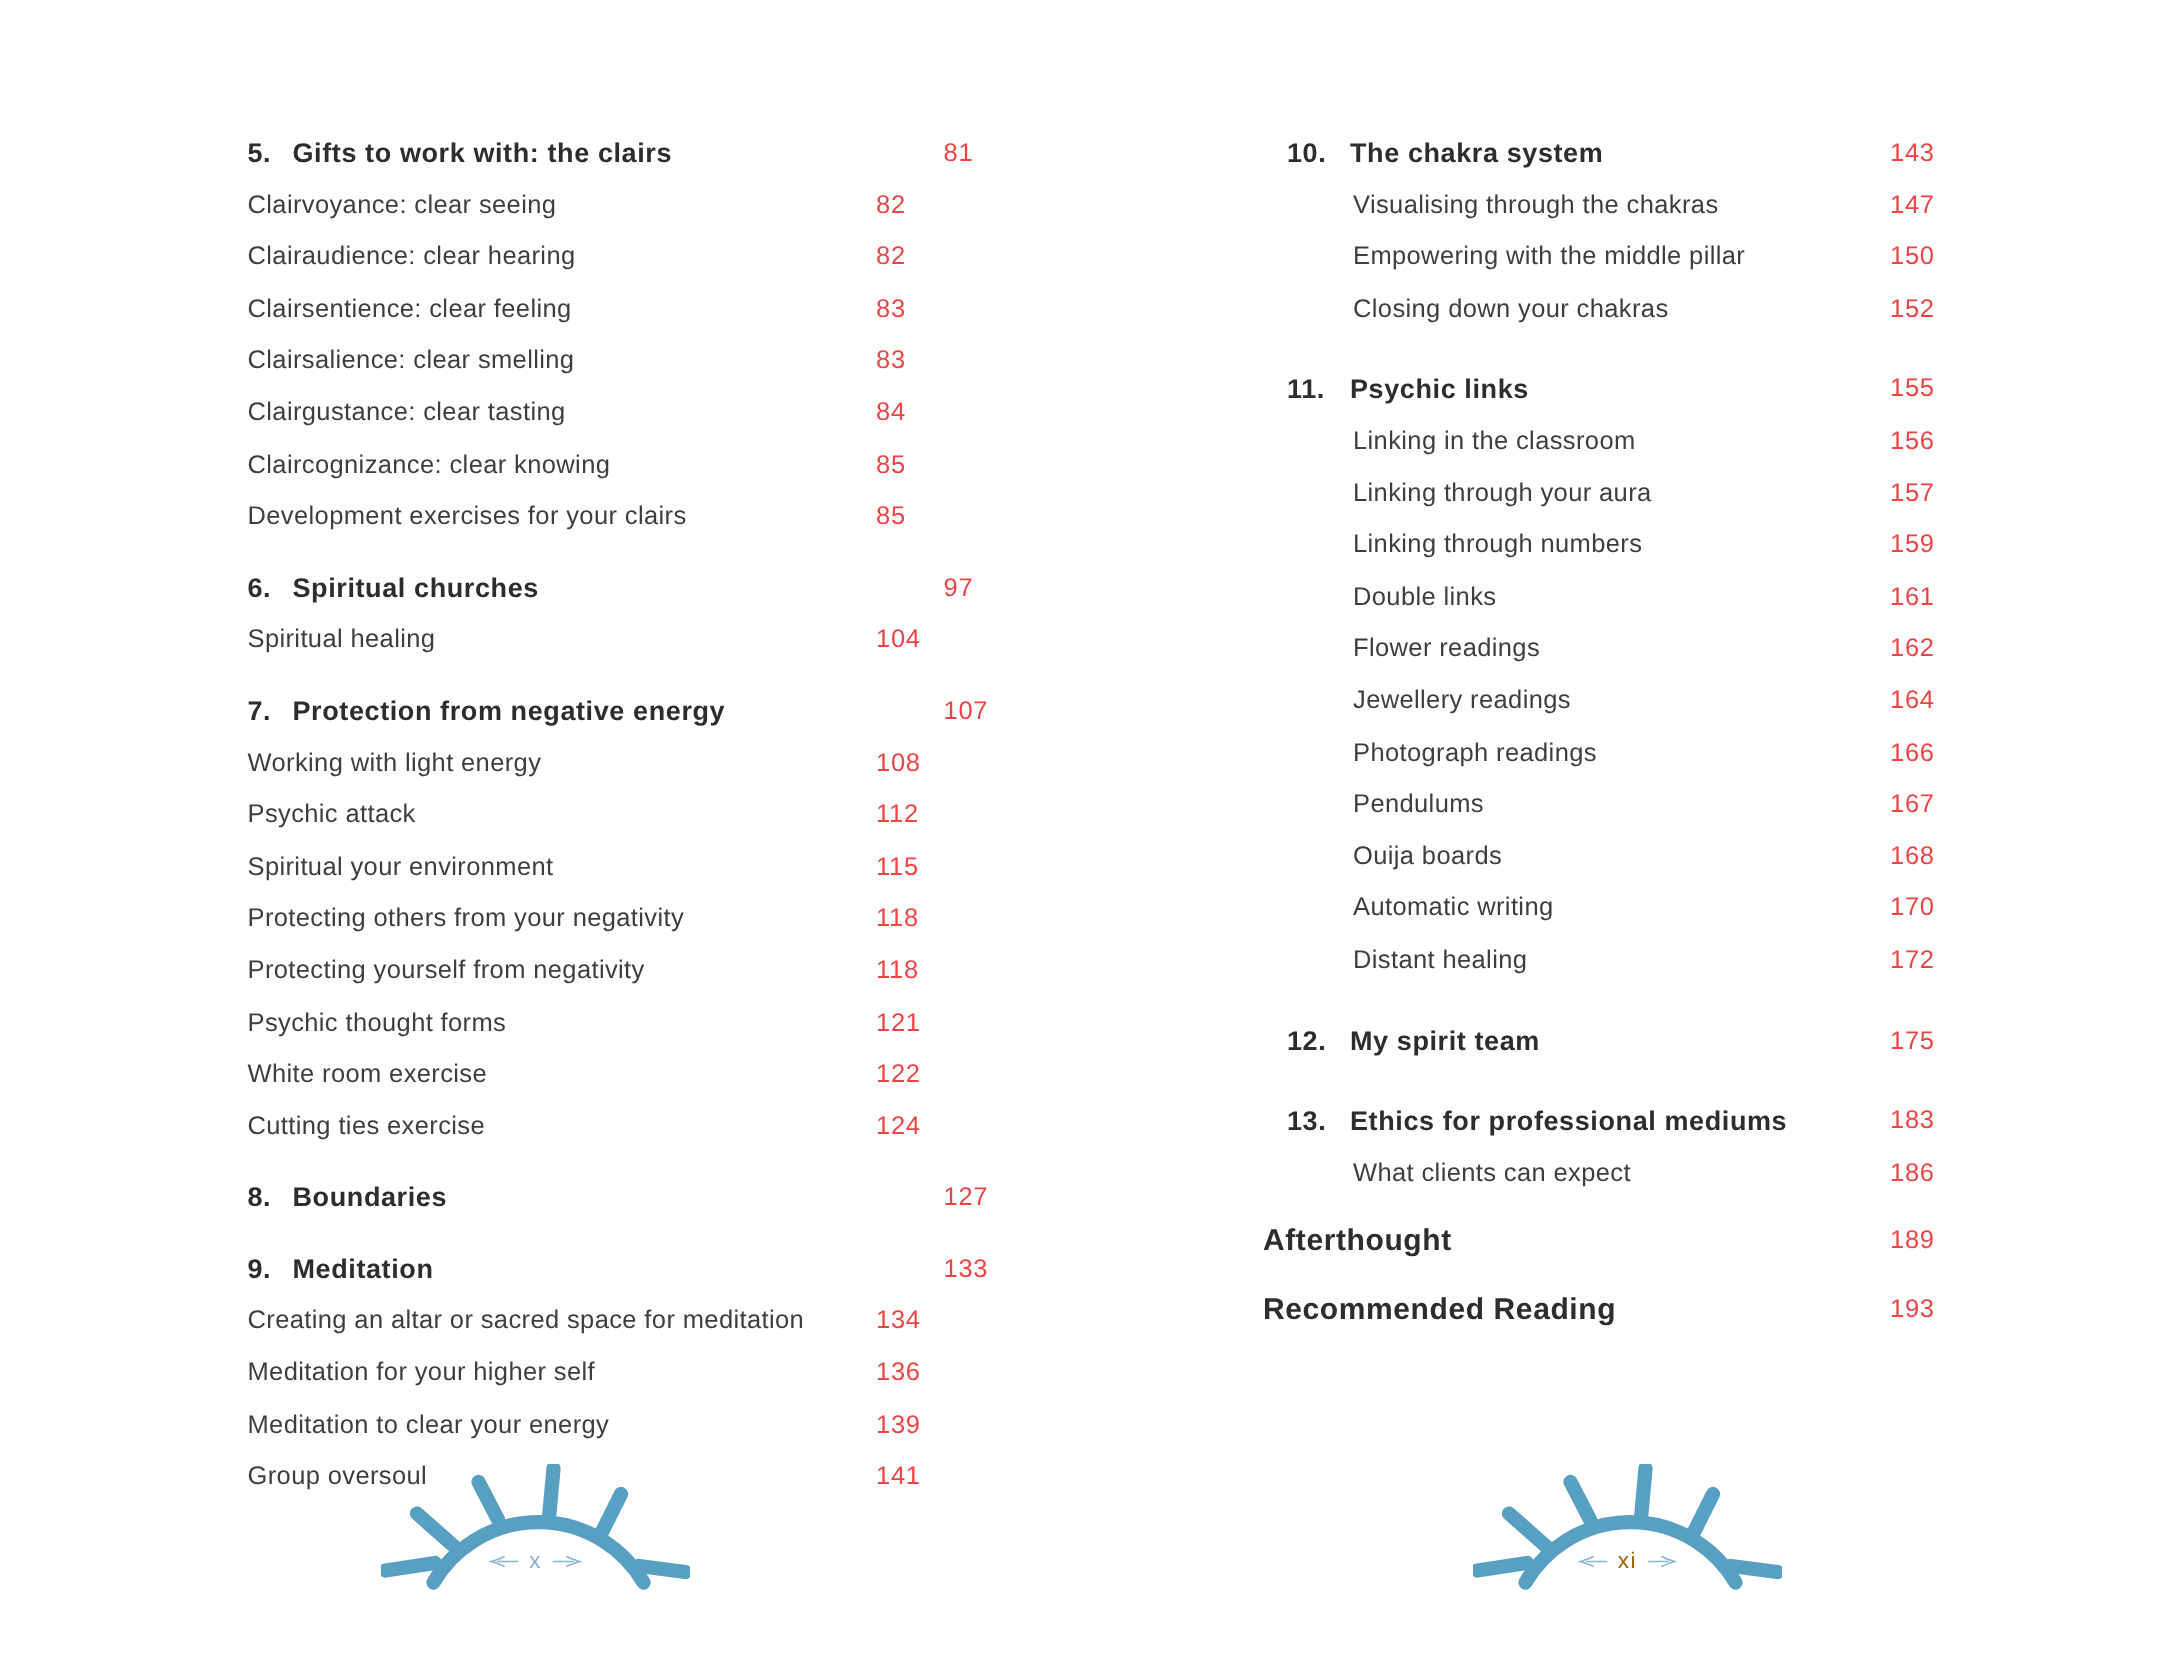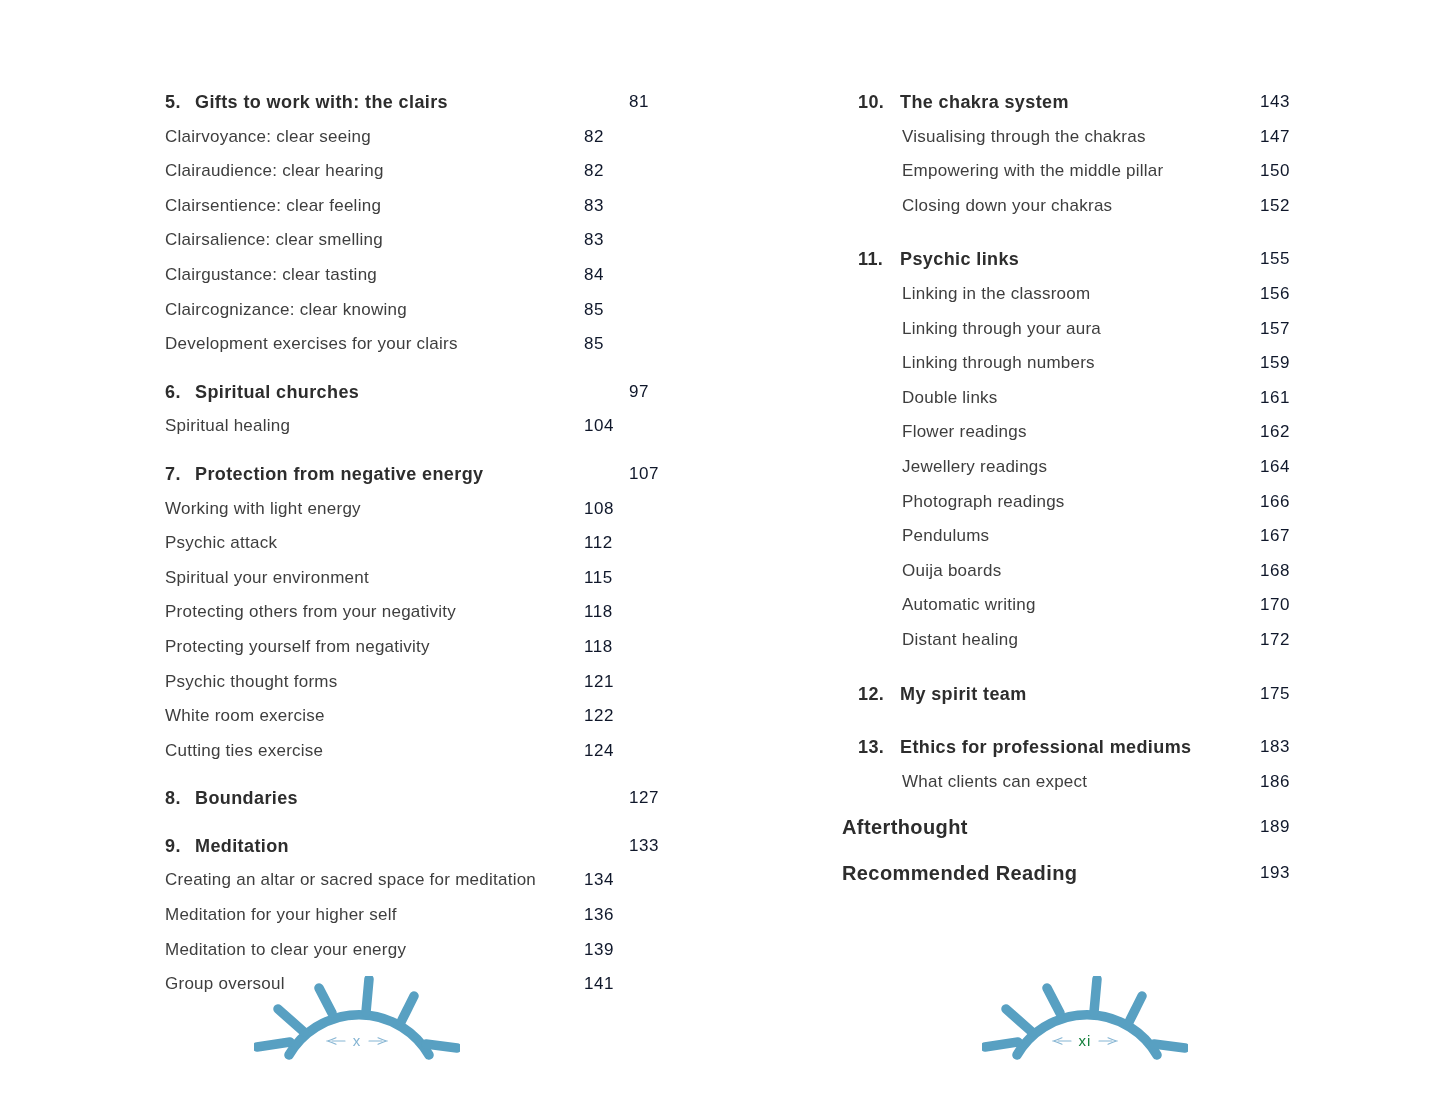--- a/index.html
+++ b/index.html
@@ -61,21 +61,21 @@
     letter-spacing: 0.4px;
     color: #2d2d2d;
   }
 
   .pg {
     position: absolute;
     top: 0;
     font-weight: 400;
     font-size: 17px;
     letter-spacing: 0.5px;
-    color: #0f172a;
+    color: #ef4444;
   }
   #page-left  .pg { left: 464px; }
   #page-right .pg { left: 418px; }
 
   .ornament {
     position: absolute;
     width: 206px;
     height: 84px;
   }
   #ornament-left  { left: 254px; top: 976px; }
@@ -189,21 +189,21 @@
       <g stroke="#58a0c2" stroke-width="9.5" stroke-linecap="round" fill="none">
         <path d="M 35 79 A 81 81 0 0 1 175 79"></path>
         <path d="M 36 66 L 3 71"></path>
         <path d="M 50 56 L 24 33"></path>
         <path d="M 78 37 L 65 12"></path>
         <path d="M 112 36 L 115 3"></path>
         <path d="M 147 46 L 160 20"></path>
         <path d="M 172 68 L 203 72"></path>
       </g>
     </svg>
-    <div class="folio" style="color:#15803d">
+    <div class="folio" style="color:#a16207">
       <svg class="flourish" width="20" height="10" viewBox="0 0 20 10">
         <g stroke="#86b5d3" stroke-width="1.1" fill="none" stroke-linecap="round">
           <path d="M19 5 H6"></path>
           <path d="M10 1.8 C6.8 3.2 4.5 4.2 1.5 5 C4.5 5.8 6.8 6.8 10 8.2"></path>
         </g>
       </svg>
       <span class="folio-num">xi</span>
       <svg class="flourish right" width="20" height="10" viewBox="0 0 20 10">
         <g stroke="#86b5d3" stroke-width="1.1" fill="none" stroke-linecap="round">
           <path d="M19 5 H6"></path>

